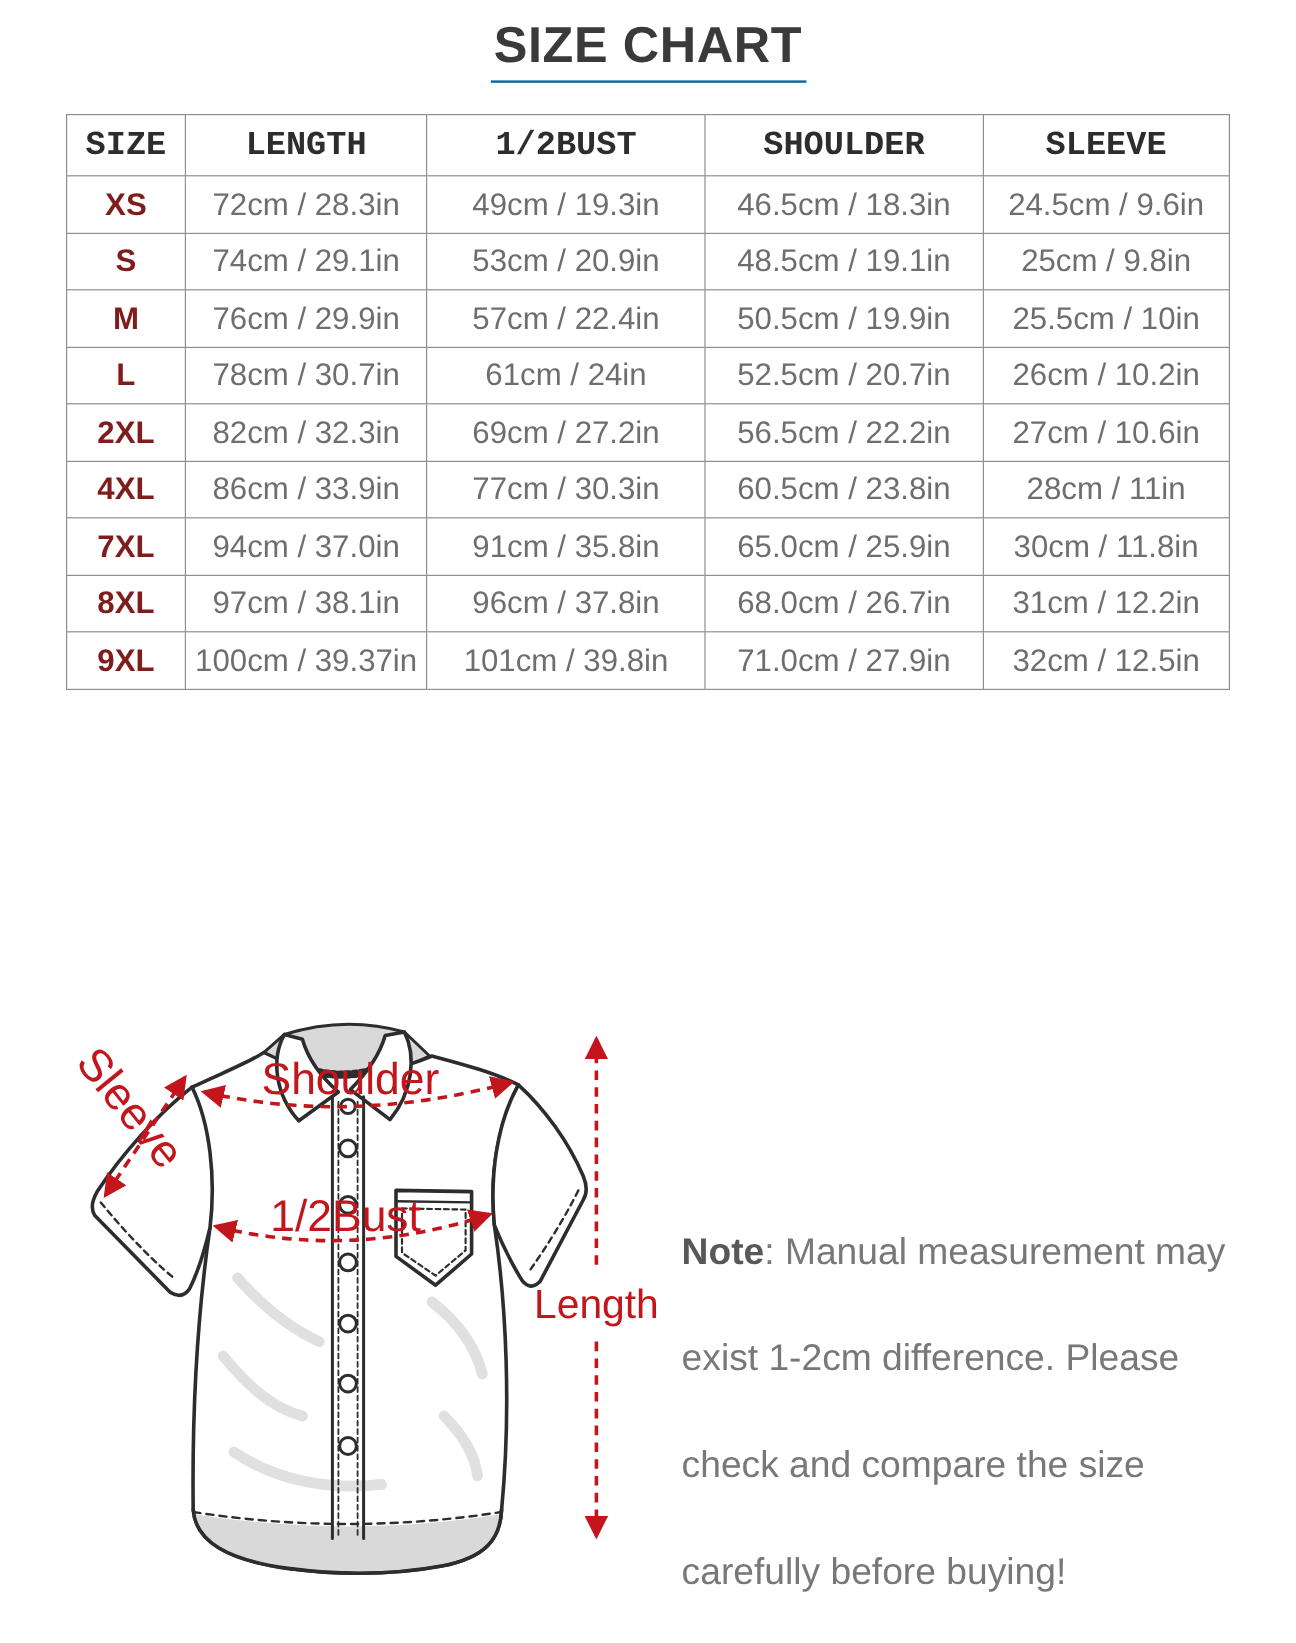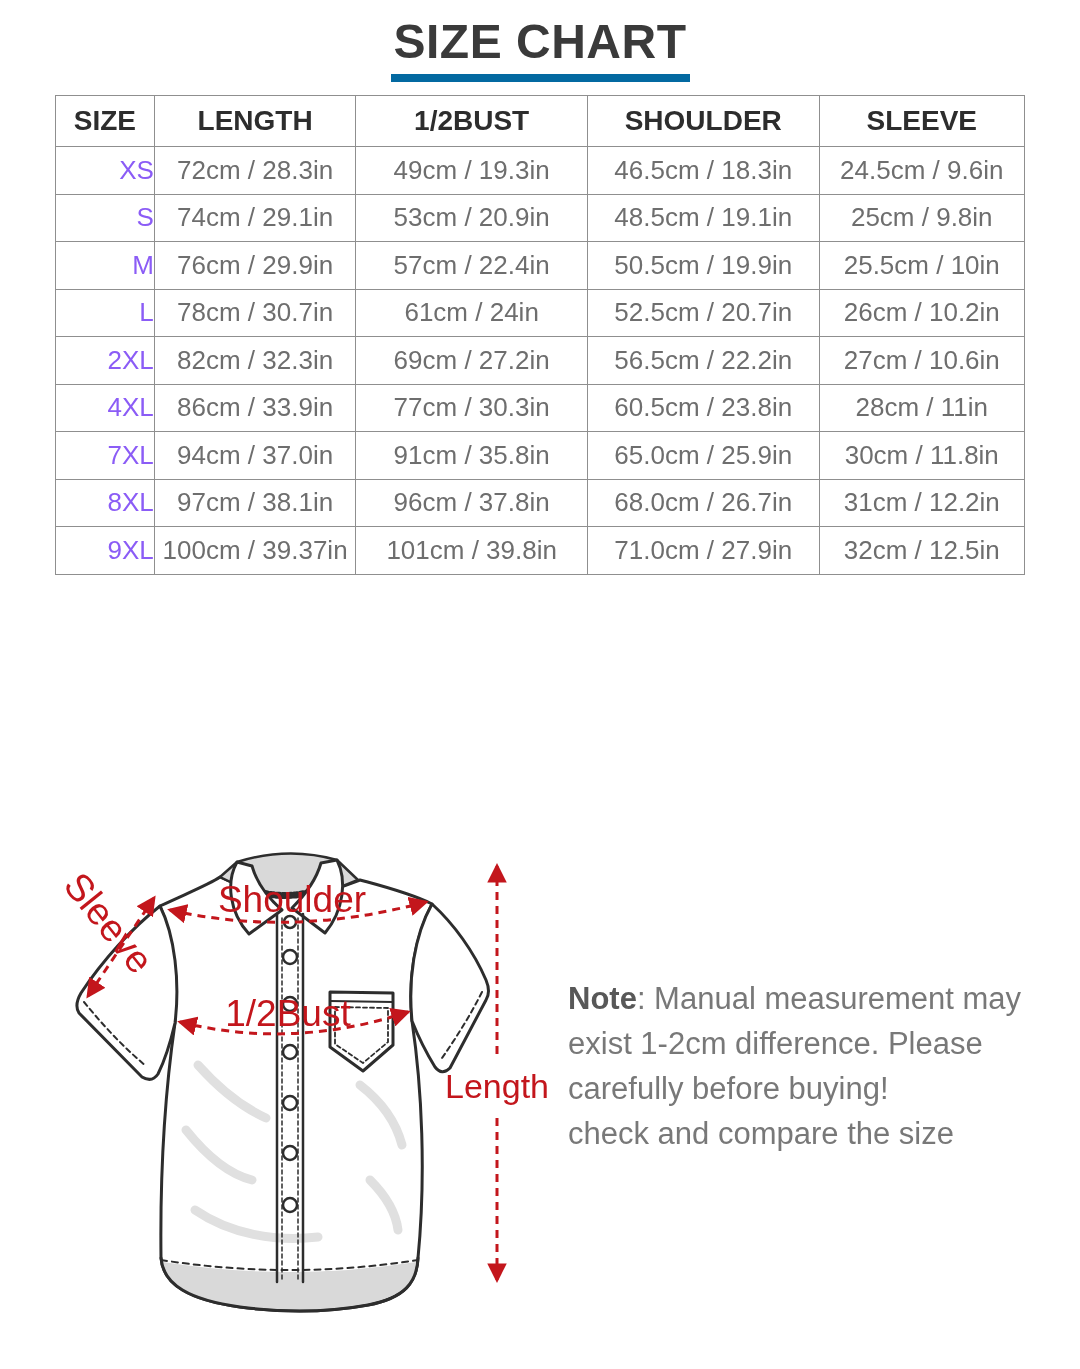--- a/index.html
+++ b/index.html
@@ -3,42 +3,42 @@
 <meta charset="utf-8">
 <style>
   html,body{margin:0;padding:0;}
   body{
     width:1080px;height:1369px;background:#ffffff;position:relative;overflow:hidden;
     font-family:"Liberation Sans", sans-serif;
   }
   .page{position:absolute;inset:0;}
   .title-wrap{position:absolute;top:14px;left:0;width:1080px;text-align:center;}
   .title{
-    display:inline-block;font-size:48px;font-weight:bold;color:#3a3a3a;
-    letter-spacing:0.5px;border-bottom:8px solid #0369a1;padding:0 3px 5px 3px;
+    display:inline-block;font-size:42px;font-weight:bold;color:#3a3a3a;
+    letter-spacing:0.5px;border-bottom:2px solid #0369a1;padding:0 3px 5px 3px;
   }
   table.size-table{
     position:absolute;left:55px;top:95px;width:970px;
     border-collapse:collapse;table-layout:fixed;
   }
   table.size-table td,table.size-table th{
     border:1.5px solid #8f8f8f;text-align:center;vertical-align:middle;padding:0;
     overflow:hidden;white-space:nowrap;
   }
-  table.size-table th{height:50px;font-size:28px;font-weight:bold;color:#2d2d2d;}
+  table.size-table th{height:50px;font-size:28px;font-weight:bold;color:#2d2d2d;font-family:Liberation Mono, monospace;}
   table.size-table td{height:46.5px;font-size:26px;color:#6e6e6e;}
-  table.size-table td.size-cell{font-weight:normal;color:#8b5cf6;font-size:26px;text-align:right;}
+  table.size-table td.size-cell{font-weight:bold;color:#7f1d1d;font-size:26px;}
   tr.seam td{border-top-width:2.5px;}
   .shirt-svg{position:absolute;left:30px;top:830px;width:530px;height:539px;}
   .note{
     position:absolute;left:568px;top:976px;width:482px;
     font-size:31px;line-height:45px;color:#787878;
   }
   .note .nlabel{font-weight:bold;color:#585858;}
-  .note span.line{display:block;}
+  .note span.line{display:block;margin-top:44px;}
   .note .l1{display:inline;}
 </style>
 </head>
 <body>
 
 <div class="page">
 
   <div class="title-wrap">
     <span class="title">SIZE CHART</span>
   </div>
@@ -194,17 +194,17 @@
       <text transform="translate(32,56) rotate(51)" font-size="38">Sleeve</text>
       <text x="262" y="82" text-anchor="middle" font-size="37">Shoulder</text>
       <text x="258" y="196" text-anchor="middle" font-size="37">1/2Bust</text>
       <text x="467" y="268" text-anchor="middle" font-size="34">Length</text>
     </g>
   </svg>
 
   <div class="note">
     <span class="line l1"><span class="nlabel">Note</span><span>: Manual measurement may</span></span>
     <span class="line">exist 1-2cm difference. Please</span>
+    <span class="line">check and compare the size</span>
     <span class="line">carefully before buying!</span>
-    <span class="line">check and compare the size</span>
   </div>
 
 </div>
 
 </body></html>

